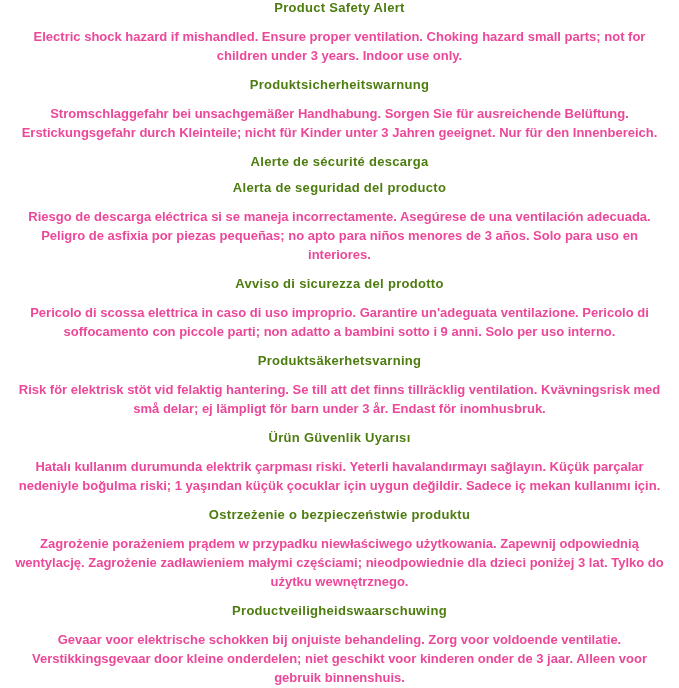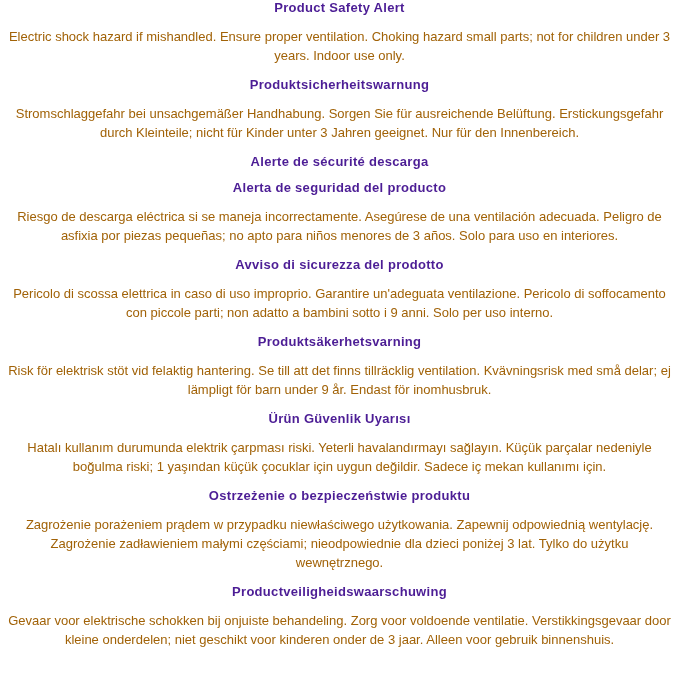--- a/index.html
+++ b/index.html
@@ -18,29 +18,29 @@
     width: 679px;
     padding: 1px 8px 0 8px;
     text-align: center;
   }
   .safety-section h3 {
     margin: 0 0 12px 0;
     font-size: 13px;
     line-height: 14px;
     font-weight: 700;
     letter-spacing: 0.3px;
-    color: #4c1d95;
+    color: #4d7c0f;
     text-align: center;
   }
   .safety-section p {
     margin: 8px 0 13px 0;
     font-size: 13px;
     line-height: 19px;
-    font-weight: 400;
-    color: #a16207;
+    font-weight: 700;
+    color: #ec4899;
   }
 </style>
 </head>
 <body>
 
 <main class="safety-doc">
 
     <section class="safety-section" lang="en">
       <h3>Product Safety Alert</h3>
       <p>Electric shock hazard if mishandled. Ensure proper ventilation. Choking hazard small parts; not for children under 3 years. Indoor use only.</p>
@@ -60,21 +60,21 @@
       <p>Riesgo de descarga eléctrica si se maneja incorrectamente. Asegúrese de una ventilación adecuada. Peligro de asfixia por piezas pequeñas; no apto para niños menores de 3 años. Solo para uso en interiores.</p>
     </section>
 
     <section class="safety-section" lang="it">
       <h3>Avviso di sicurezza del prodotto</h3>
       <p>Pericolo di scossa elettrica in caso di uso improprio. Garantire un'adeguata ventilazione. Pericolo di soffocamento con piccole parti; non adatto a bambini sotto i 9 anni. Solo per uso interno.</p>
     </section>
 
     <section class="safety-section" lang="sv">
       <h3>Produktsäkerhetsvarning</h3>
-      <p>Risk för elektrisk stöt vid felaktig hantering. Se till att det finns tillräcklig ventilation. Kvävningsrisk med små delar; ej lämpligt för barn under 9 år. Endast för inomhusbruk.</p>
+      <p>Risk för elektrisk stöt vid felaktig hantering. Se till att det finns tillräcklig ventilation. Kvävningsrisk med små delar; ej lämpligt för barn under 3 år. Endast för inomhusbruk.</p>
     </section>
 
     <section class="safety-section" lang="tr">
       <h3>Ürün Güvenlik Uyarısı</h3>
       <p>Hatalı kullanım durumunda elektrik çarpması riski. Yeterli havalandırmayı sağlayın. Küçük parçalar nedeniyle boğulma riski; 1 yaşından küçük çocuklar için uygun değildir. Sadece iç mekan kullanımı için.</p>
     </section>
 
     <section class="safety-section" lang="pl">
       <h3>Ostrzeżenie o bezpieczeństwie produktu</h3>
       <p>Zagrożenie porażeniem prądem w przypadku niewłaściwego użytkowania. Zapewnij odpowiednią wentylację. Zagrożenie zadławieniem małymi częściami; nieodpowiednie dla dzieci poniżej 3 lat. Tylko do użytku wewnętrznego.</p>

